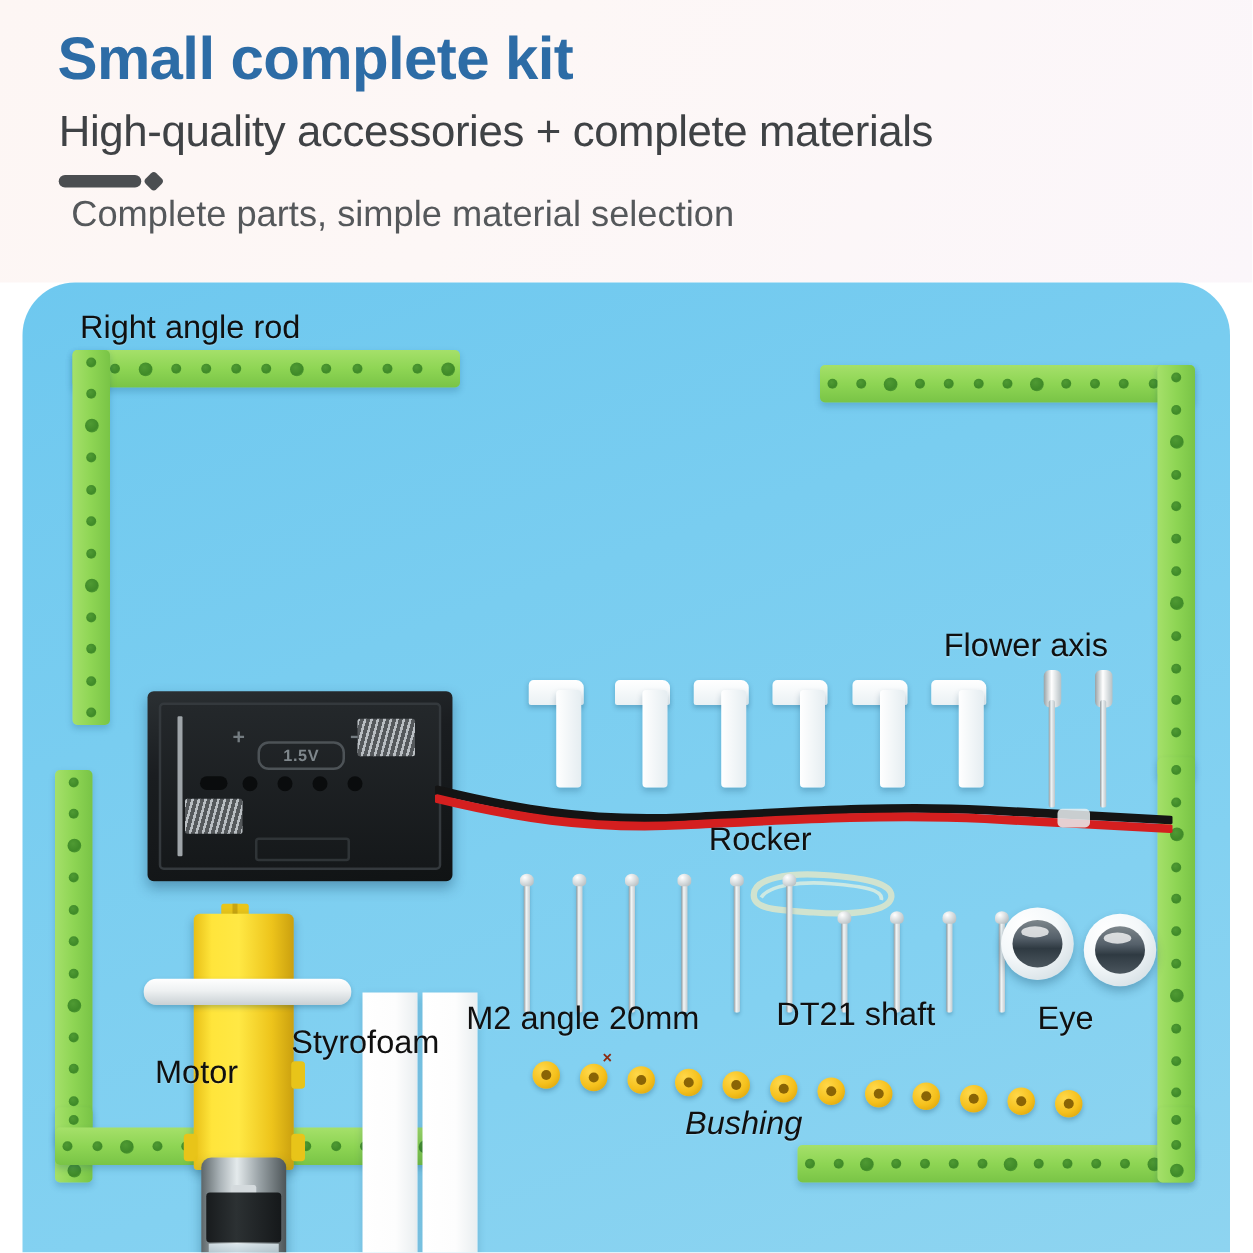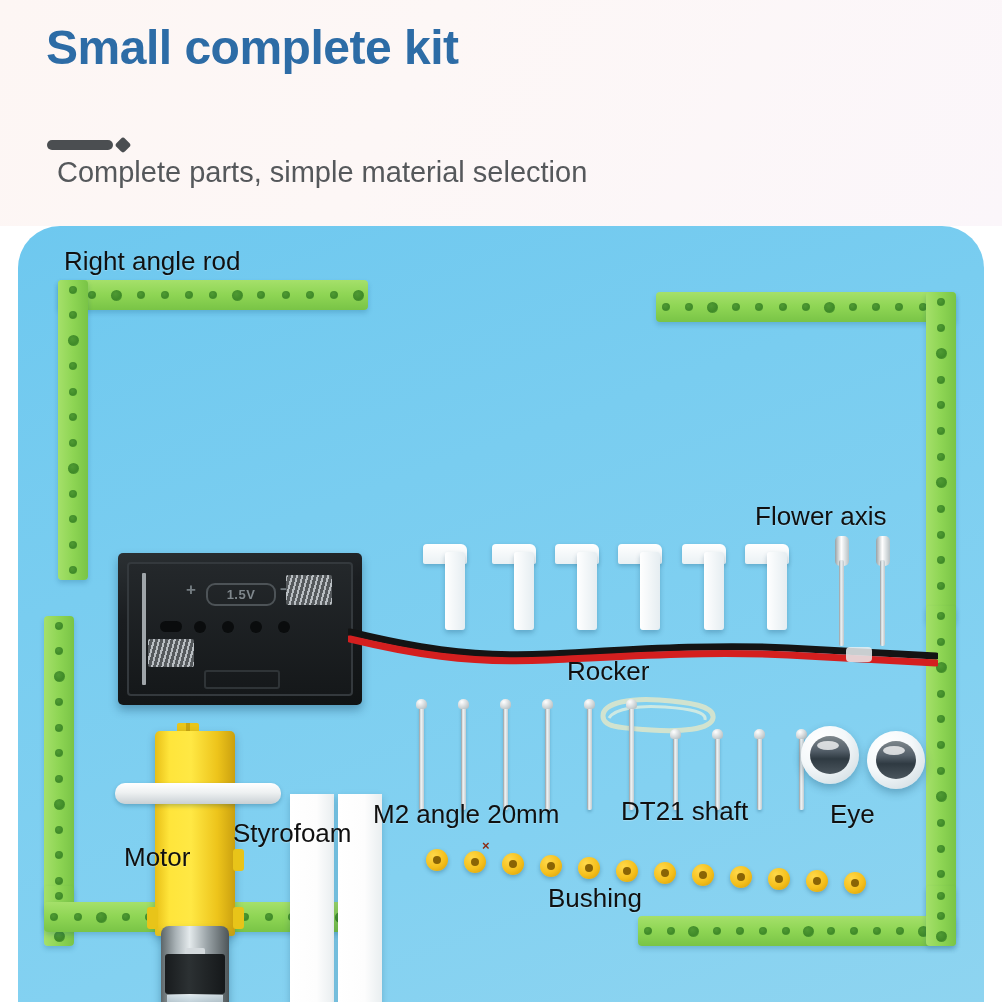--- a/index.html
+++ b/index.html
@@ -65,21 +65,21 @@
     position:absolute;left:100px;top:327px;width:244px;height:152px;
     background:linear-gradient(170deg,#2b3033 0%,#1a1d20 35%,#101314 100%);
     border-radius:5px;box-shadow:0 5px 10px rgba(10,50,80,.35);
   }
   #battery .inner{
     position:absolute;left:9px;top:9px;right:9px;bottom:9px;
     border:2px solid #34393d;border-radius:4px;
     background:linear-gradient(180deg,#24282b 0%,#15181a 100%);
   }
   #battery .vlabel{
-    position:absolute;left:88px;top:30px;width:66px;height:19px;
+    position:absolute;left:88px;top:40px;width:66px;height:19px;
     border:2px solid #4d5357;border-radius:9px;
     color:#7f878c;font-size:13px;font-weight:bold;text-align:center;line-height:19px;
     letter-spacing:.5px;
   }
   #battery .plus,#battery .minus{
     position:absolute;color:#747c81;font-size:17px;font-weight:bold;line-height:1;
   }
   #battery .plus{left:68px;top:28px;}
   #battery .minus{left:162px;top:28px;}
   #battery .slot{position:absolute;background:#0a0c0d;border-radius:50%;}
@@ -218,20 +218,21 @@
 
   .redx{position:absolute;color:#8c2b12;font-size:13px;font-weight:bold;}
 </style>
 </head>
 <body>
 
 <div id="page">
 
   <div id="header">
     <div id="title">Small complete kit</div>
+    <div id="subtitle">High-quality accessories + complete materials</div>
     <div id="divider">
       <div class="bar"></div>
       <div class="dot"></div>
     </div>
     <div id="tagline">Complete parts, simple material selection</div>
   </div>
 
   <div id="photo">
 
     <div id="rods">
@@ -526,16 +527,16 @@
     <div class="redx" style="left:464px;top:612px;">×</div>
 
     <div class="plabel" style="left:46px;top:20px;">Right angle rod</div>
     <div class="plabel" style="left:737px;top:275px;">Flower axis</div>
     <div class="plabel" style="left:549px;top:430px;">Rocker</div>
     <div class="plabel" style="left:355px;top:573px;">M2 angle 20mm</div>
     <div class="plabel" style="left:603px;top:570px;">DT21 shaft</div>
     <div class="plabel" style="left:812px;top:573px;">Eye</div>
     <div class="plabel" style="left:215px;top:592px;">Styrofoam</div>
     <div class="plabel" style="left:106px;top:616px;">Motor</div>
-    <div class="plabel" style="left:530px;top:657px;">Bushing</div>
+    <div class="plabel" style="left:530px;top:657px;font-style:italic;">Bushing</div>
 
   </div>
 </div>
 
 </body></html>

